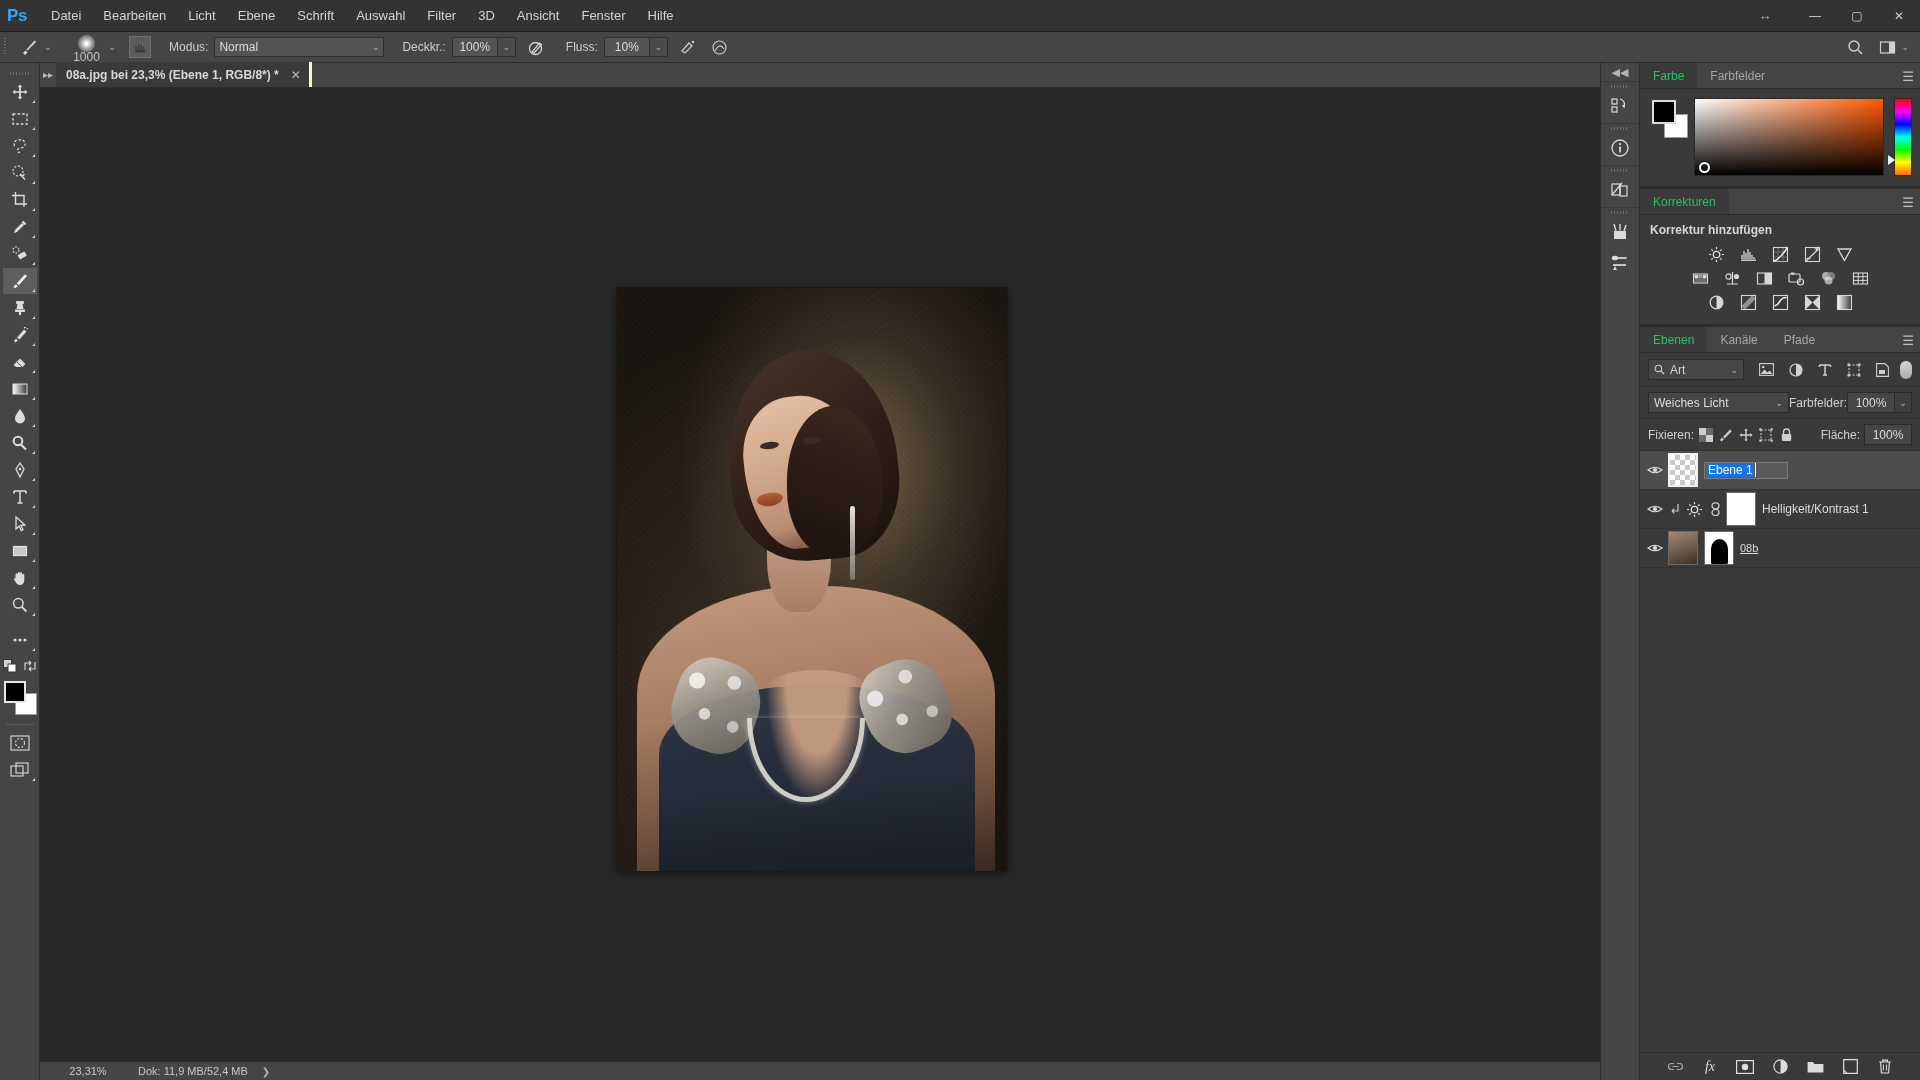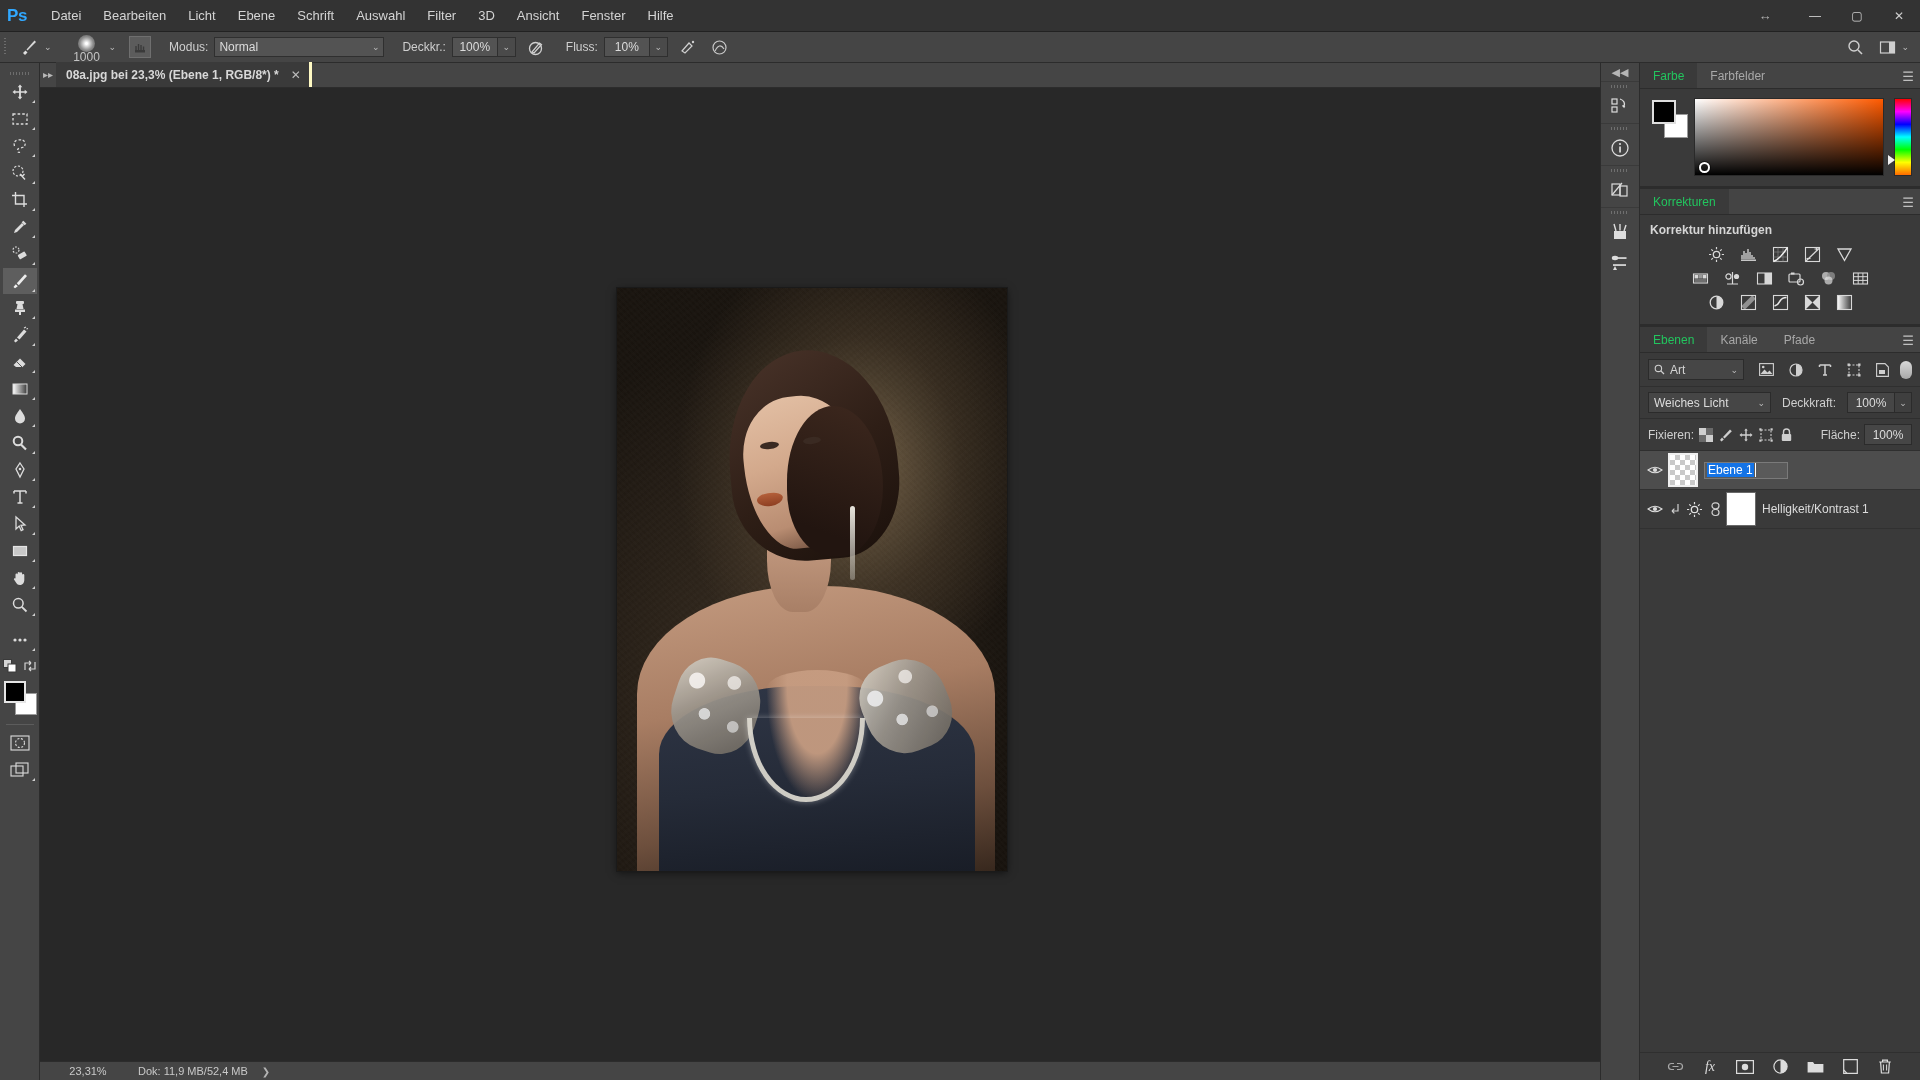--- a/index.html
+++ b/index.html
@@ -338,21 +338,21 @@
     display:flex; align-items:center; padding: 0 5px; font-size: 12px; color:#d4d4d4; gap:5px;
   }
   .filter-select .fs-caret { margin-left:auto; font-size: 9px; color:#bdbdbd; }
   .filter-icons { display:flex; align-items:center; gap: 12px; margin-left: 8px; }
   .filter-ic { width: 17px; height: 17px; display:flex; align-items:center; justify-content:center; }
   .toggle-knob {
     margin-left:auto; width: 12px; height: 18px; border-radius: 6px;
     background: linear-gradient(180deg,#d8d8d8,#a8a8a8);
   }
   .blend-row {
-    display:flex; align-items:center; padding: 5px 8px; gap: 11px;
+    display:flex; align-items:center; padding: 5px 8px; gap: 0;
     border-bottom: 1px solid #2f2f2f;
   }
   .blend-select {
     flex: 1; height: 21px; background: #464646; border: 1px solid #2b2b2b;
     display:flex; align-items:center; padding: 0 5px; font-size: 12px; color:#dcdcdc;
   }
   .blend-select .bs-caret { margin-left:auto; font-size: 9px; color:#bdbdbd; }
   .small-label { font-size: 12px; color: #cfcfcf; white-space: nowrap; }
   .num-field {
     height: 21px; width: 48px; background: #464646; border:1px solid #2b2b2b;
@@ -1027,21 +1027,21 @@
           </div>
         </div>
         <div class="toggle-knob"></div>
       </div>
 
       <div class="blend-row">
         <div class="blend-select">
           <span>Weiches Licht</span>
           <span class="bs-caret">⌄</span>
         </div>
-        <div class="small-label">Deckkraft:</div>
+        <div class="small-label">Farbfelder:</div>
         <div style="display:flex">
           <div class="num-field">100%</div>
           <div class="num-caret">⌄</div>
         </div>
       </div>
 
       <div class="lock-row">
         <div class="small-label">Fixieren:</div>
         <div class="lock-ic">
           <svg width="14" height="14" viewBox="0 0 14 14">
@@ -1125,20 +1125,33 @@
                 <rect x="2" y="0.8" width="7" height="6" rx="3" fill="none" stroke="#cfcfcf" stroke-width="1.2"></rect>
                 <rect x="2" y="7.5" width="7" height="6" rx="3" fill="none" stroke="#cfcfcf" stroke-width="1.2"></rect>
               </svg>
           </div>
           <div class="thumb">
             <div class="thumb-white"></div>
           </div>
           <div class="layer-name">Helligkeit/Kontrast 1</div>
         </div>
 
+        <div class="layer-row">
+          <div class="eye-cell">
+            <svg width="16" height="12" viewBox="0 0 16 12">
+                <path d="M1 6 Q8 0.5 15 6 Q8 11.5 1 6 Z" fill="none" stroke="#dcdcdc" stroke-width="1.1"></path>
+                <circle cx="8" cy="6" r="2.1" fill="#dcdcdc"></circle>
+              </svg>
+          </div>
+          <div class="thumb">
+            <div class="thumb-gradient"></div>
+          </div>
+          <div class="thumb-mask"></div>
+          <div class="layer-name underline">08b</div>
+        </div>
 
       </div>
 
       <div class="layer-footer">
         <div class="lf-ic">
           <svg width="17" height="13" viewBox="0 0 17 13">
               <path d="M7 3.5 H4.5 a3 3 0 0 0 0 6 H7 M10 3.5 H12.5 a3 3 0 0 1 0 6 H10 M5.5 6.5 H11.5" stroke="#a8a8a8" stroke-width="1.2" fill="none"></path>
             </svg>
         </div>
         <div class="lf-ic" style="font-style:italic;font-size:14px;color:#dcdcdc;font-family:'Liberation Serif',serif">fx</div>

